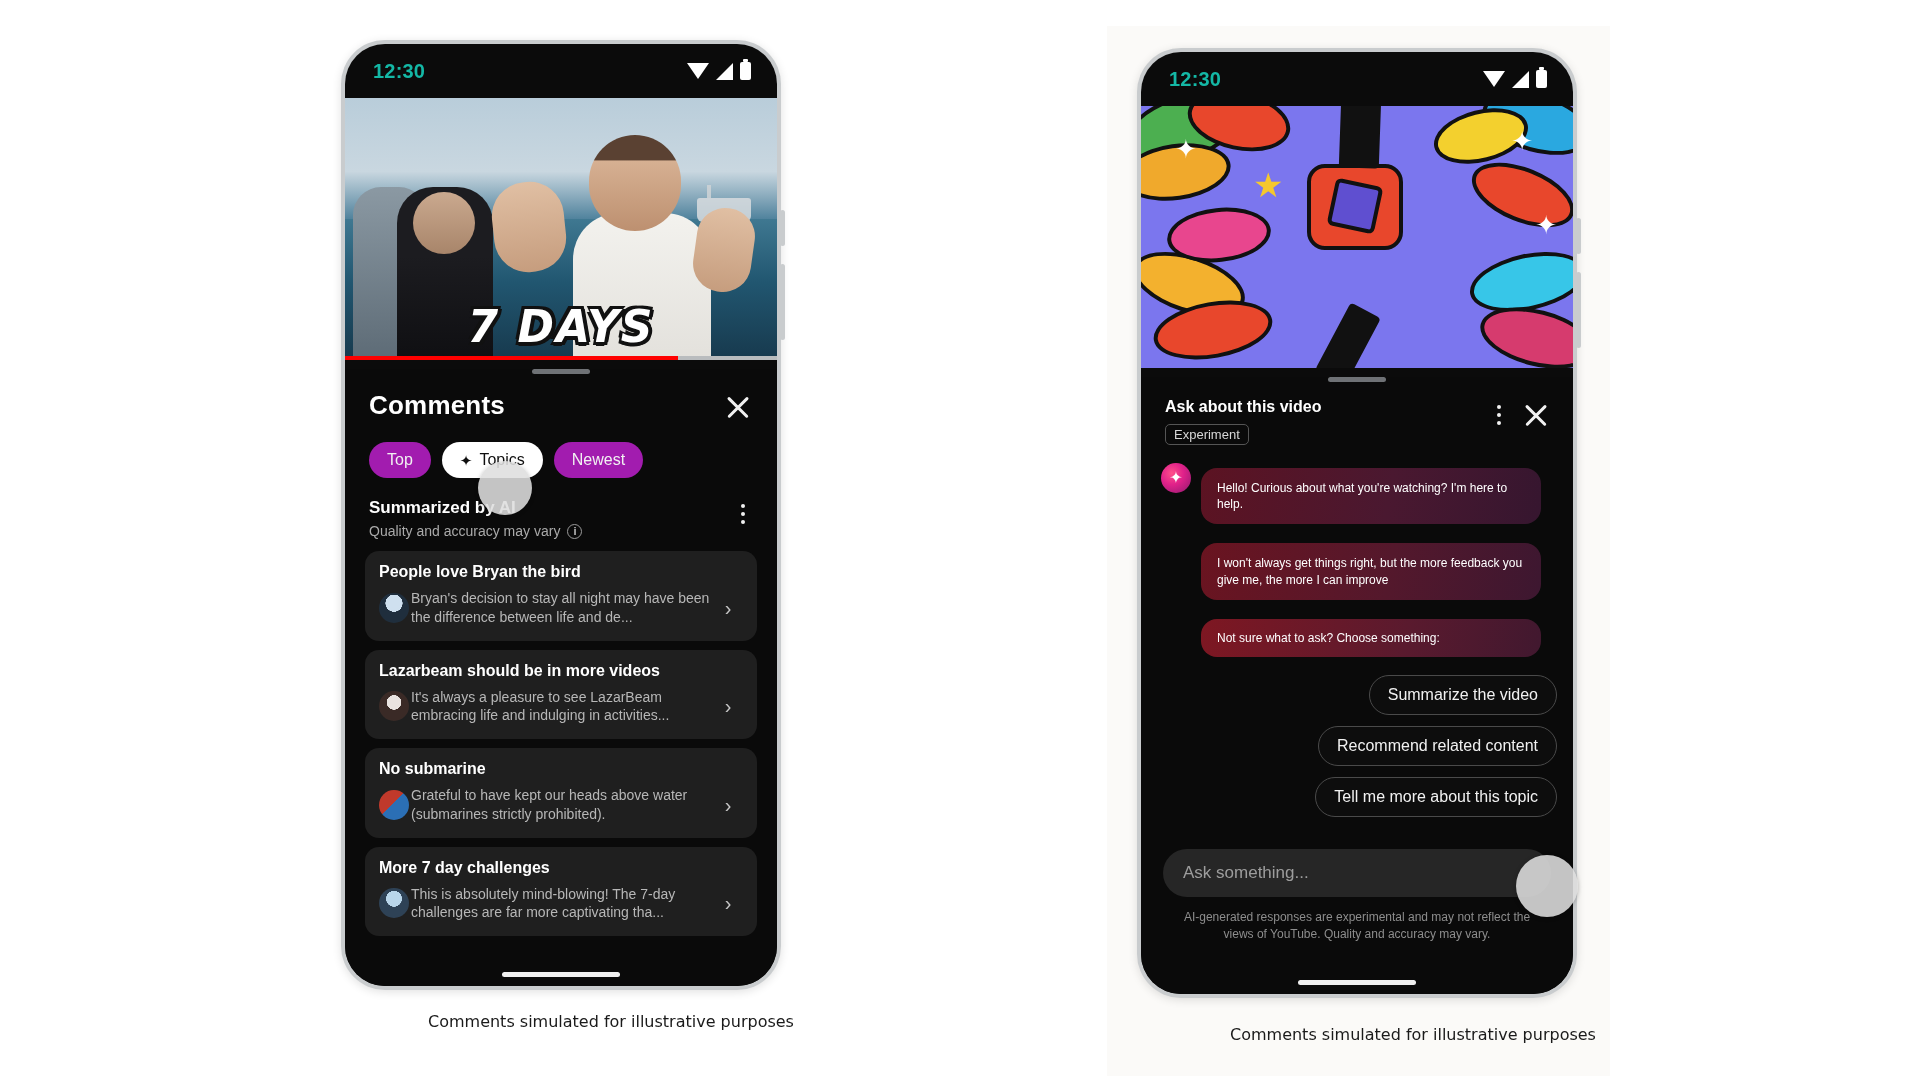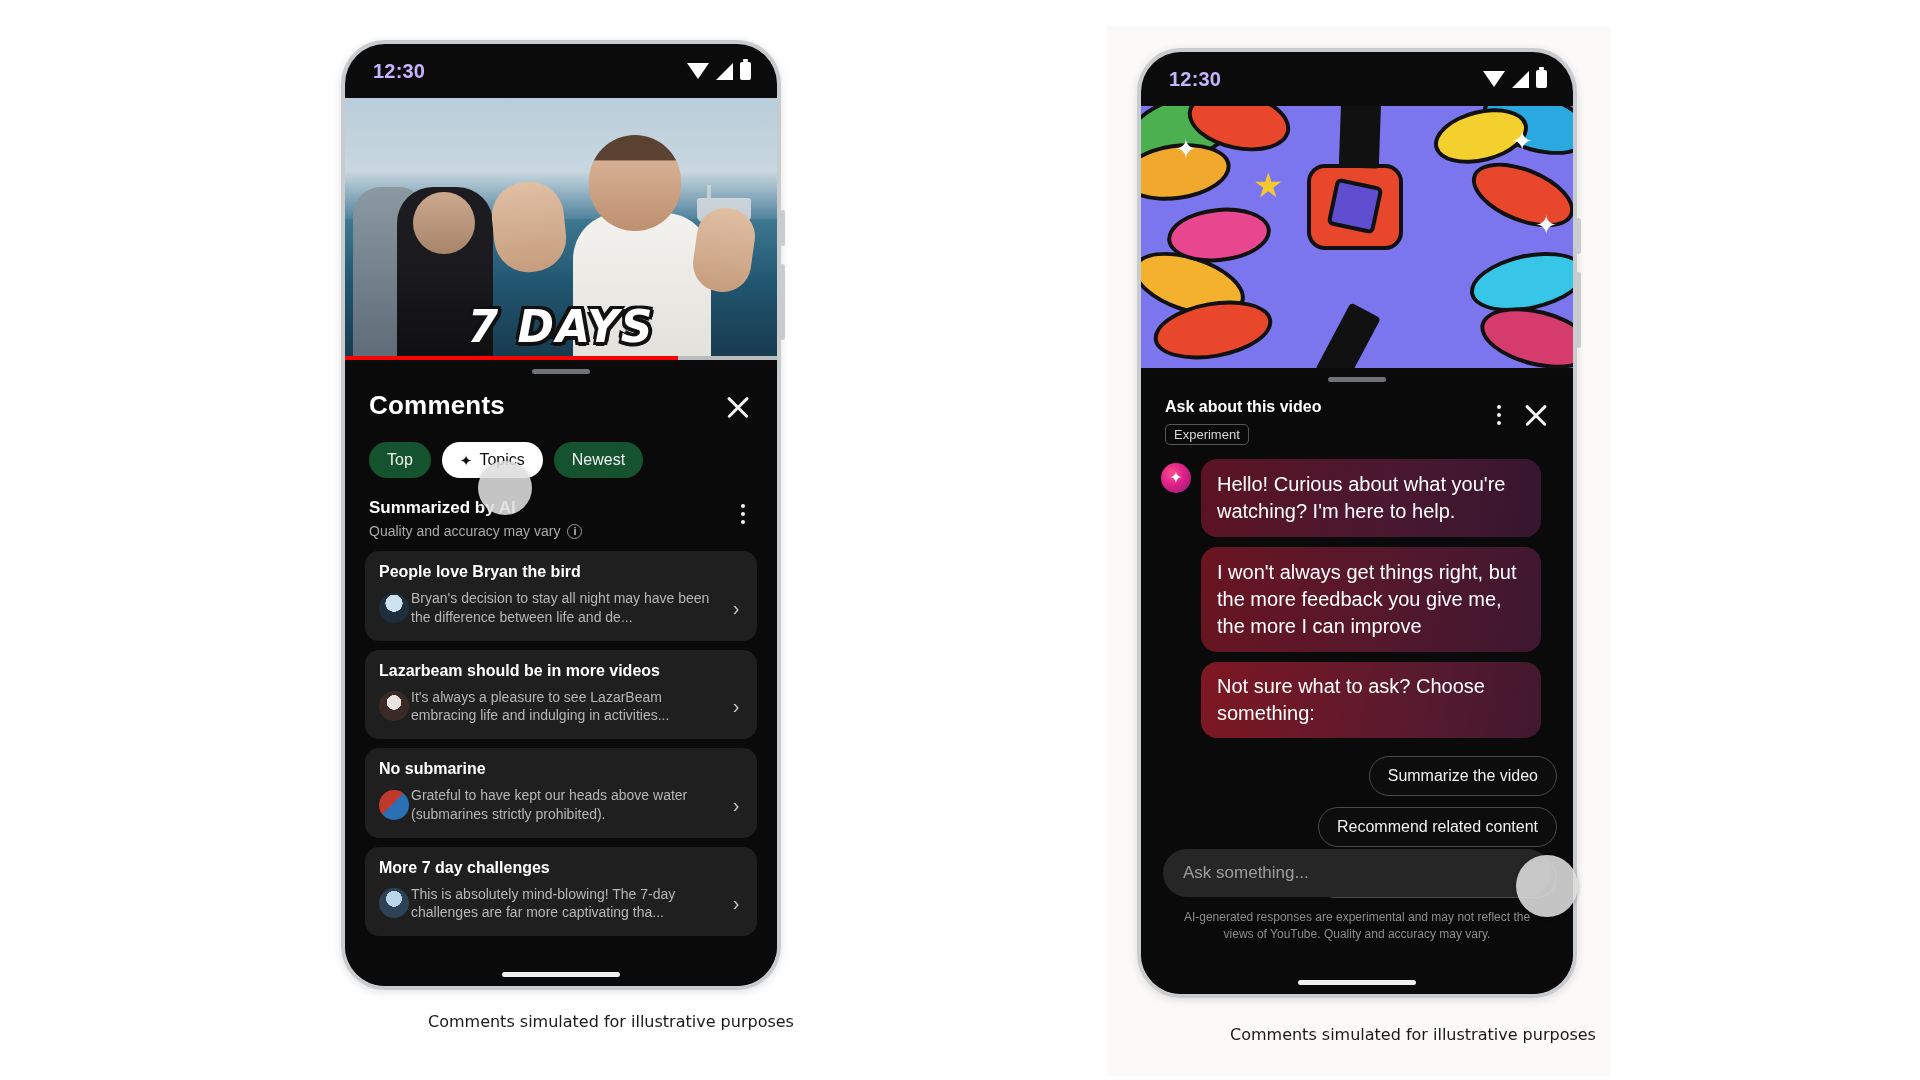--- a/index.html
+++ b/index.html
@@ -40,21 +40,21 @@
 
   
   #phoneA { left: 341px; top: 40px; width: 440px; height: 950px; }
   
   #phoneB { left: 1137px; top: 48px; width: 440px; height: 950px; }
 
   
   .statusbar {
     height: 54px; display: flex; align-items: center;
     justify-content: space-between;
-    padding: 0 26px 0 28px; color: #c4b5fd;
+    padding: 0 26px 0 28px; color: #14b8a6;
   }
   .clock { font-size: 20px; font-weight: 700; letter-spacing: .2px; }
   .status-icons { display: flex; align-items: center; gap: 7px; }
   .ic-wifi {
     width: 0; height: 0;
     border-left: 11px solid transparent; border-right: 11px solid transparent;
     border-top: 16px solid #fff;
   }
   .ic-signal {
     width: 0; height: 0;
@@ -134,21 +134,21 @@
   }
   .x-btn:before, .x-btn:after {
     content: ""; position: absolute; left: 3px; top: 16px; width: 28px; height: 2.6px;
     background: #f1f1f1; border-radius: 2px;
   }
   .x-btn:before { transform: rotate(45deg); }
   .x-btn:after { transform: rotate(-45deg); }
 
   .chips { display: flex; gap: 11px; padding: 18px 24px 0; }
   .chip {
-    background: #14532d; color: #f1f1f1; font-size: 16px;
+    background: #a21caf; color: #f1f1f1; font-size: 16px;
     padding: 9px 18px; border-radius: 18px; white-space: nowrap;
     display: flex; align-items: center; gap: 7px; cursor: pointer;
   }
   .chip.active { background: #ffffff; color: #0f0f0f; font-weight: 500; }
   .spark { font-size: 15px; line-height: 1; }
 
   .sum-row {
     display: flex; align-items: flex-start; justify-content: space-between;
     padding: 20px 24px 0;
   }
@@ -157,21 +157,21 @@
   .info-i {
     width: 15px; height: 15px; border: 1.4px solid #9a9a9a; border-radius: 50%;
     font-size: 11px; color: #bdbdbd; display: flex; align-items: center; justify-content: center;
     font-weight: 700; line-height: 1;
   }
   .kebab { display: flex; flex-direction: column; gap: 4px; padding: 6px 8px; cursor: pointer; }
   .kebab span { width: 4px; height: 4px; border-radius: 50%; background: #f1f1f1; display: block; }
 
   .cards { padding: 12px 20px 0; display: flex; flex-direction: column; gap: 9px; }
   .card {
-    background: #1f1f1f; border-radius: 14px; padding: 12px 10px 14px 14px;
+    background: #1f1f1f; border-radius: 14px; padding: 12px 18px 14px 14px;
     display: flex; flex-direction: column; cursor: pointer;
   }
   .card-title { font-size: 16px; font-weight: 700; color: #ffffff; margin-bottom: 8px; }
   .card-body { display: flex; align-items: center; gap: 2px; }
   .avatar { width: 30px; height: 30px; border-radius: 50%; flex: none; }
   .av1 { background: radial-gradient(circle at 50% 34%, #cfe0ef 0 34%, #1f2e3d 35% 100%); }
   .av2 { background: radial-gradient(circle at 50% 38%, #e9e3e0 0 30%, #3a2a26 31% 100%); }
   .av3 { background: linear-gradient(135deg,#c0392b 0 45%, #2b6fb5 46% 100%); }
   .av4 { background: radial-gradient(circle at 50% 36%, #b9d6ea 0 32%, #2e4256 33% 100%); }
   .card-text {
@@ -196,23 +196,24 @@
   .chat { padding: 14px 22px 0 20px; display: flex; flex-direction: column; gap: 10px; }
   .msg-row { display: flex; align-items: flex-start; gap: 10px; }
   .ai-dot {
     width: 30px; height: 30px; border-radius: 50%; flex: none; margin-top: 4px;
     background: radial-gradient(circle at 36% 34%, #ff4f8b 0%, #e0218a 42%, #8c1a6e 100%);
     display: flex; align-items: center; justify-content: center;
     color: #fff; font-size: 16px; line-height: 1;
   }
   .bubble {
     border-radius: 16px; padding: 12px 16px; color: #ffffff;
-    font-size: 20px; line-height: 1.35;
+    font-size: 12px; line-height: 1.35;
     background: linear-gradient(100deg, #5c1322 0%, #4a1830 55%, #36162f 100%);
     max-width: 340px;
+    margin-top: 9px;
   }
   .bubble.b2 {
     background: linear-gradient(100deg, #6a1420 0%, #54182c 55%, #3d1730 100%);
     margin-left: 40px;
   }
   .bubble.b3 {
     background: linear-gradient(100deg, #7e1722 0%, #5a1a2e 60%, #41182f 100%);
     margin-left: 40px; padding: 11px 16px;
   }
   .suggests { display: flex; flex-direction: column; align-items: flex-end; gap: 11px;

